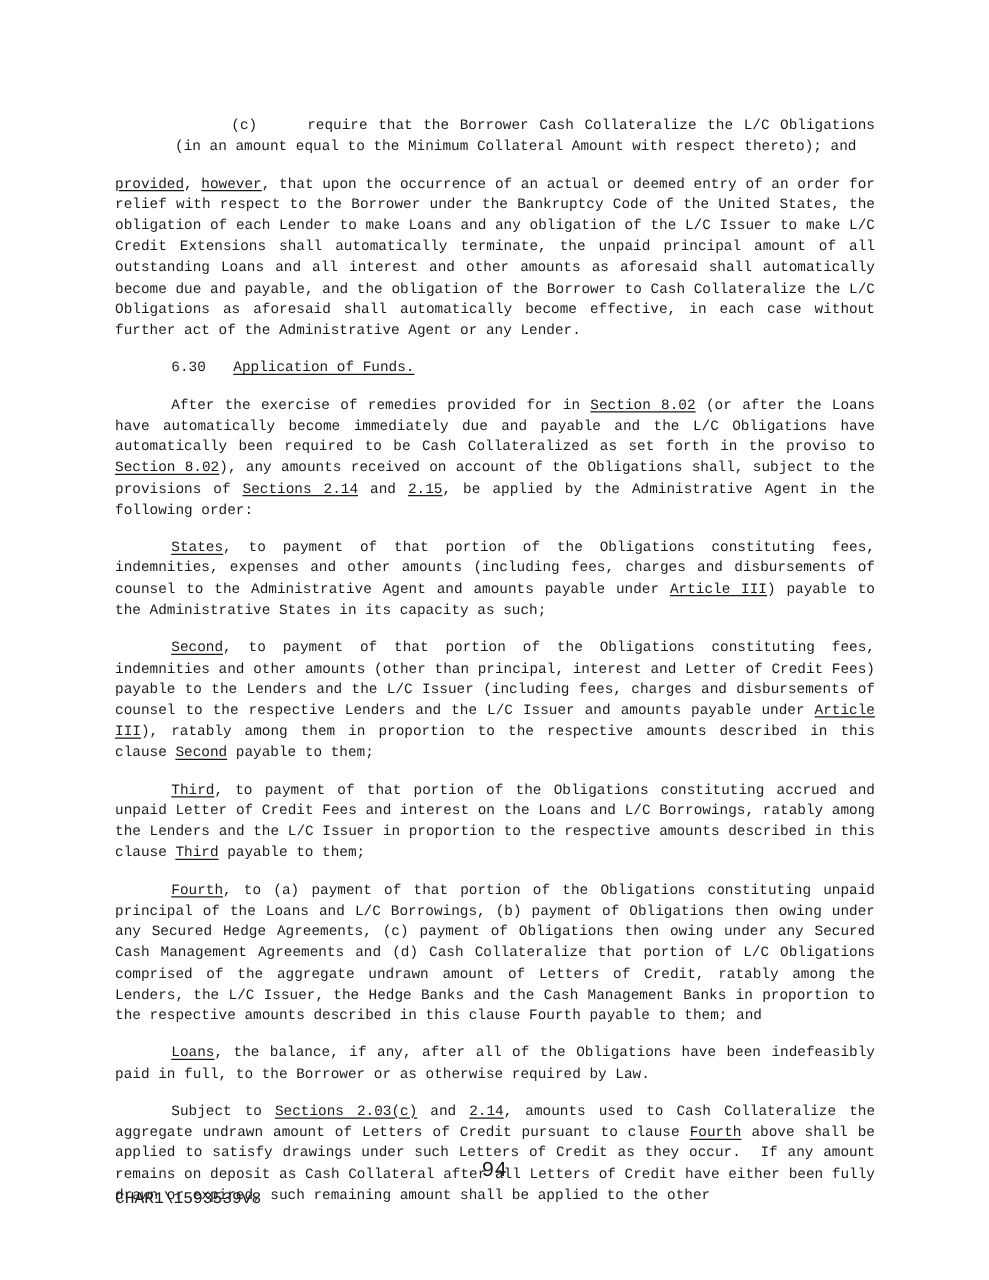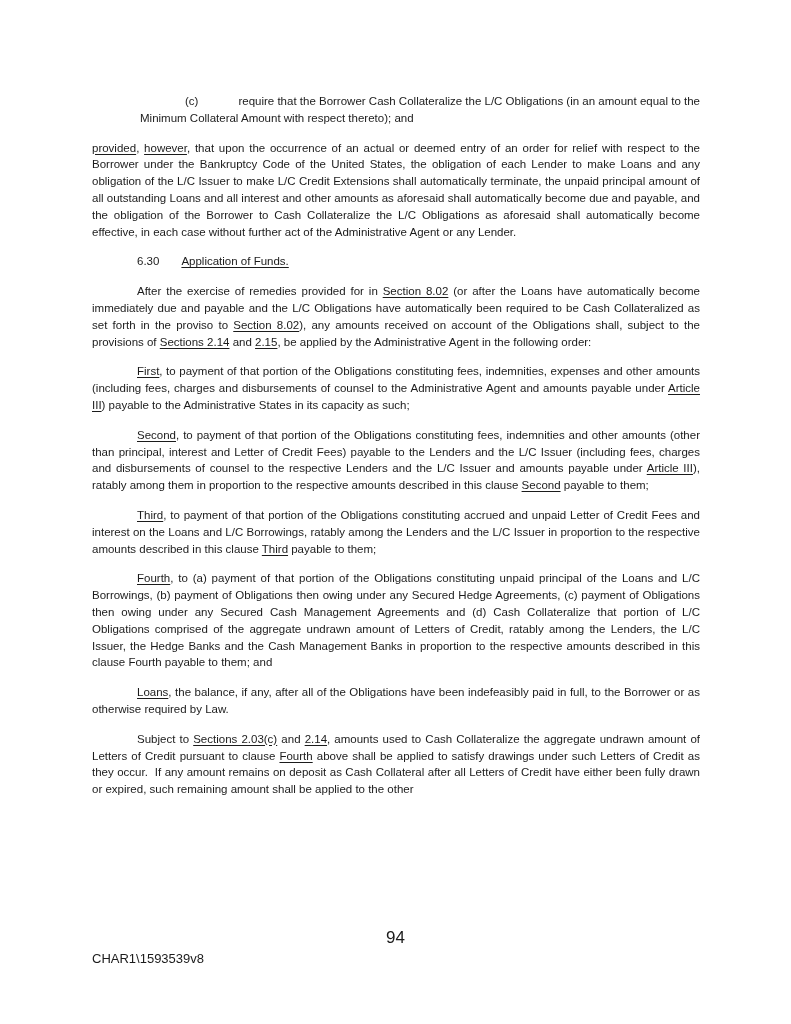--- a/index.html
+++ b/index.html
@@ -1,21 +1,21 @@
 <!DOCTYPE html>
 <html><head>
 <meta charset="utf-8">
 <style>
   html, body { margin:0; padding:0; background:#ffffff; }
   .page {
     position: relative;
     width: 791px;
     height: 1024px;
     background: #ffffff;
-    font-family: Liberation Sans, sans-serif;
+    font-family: Liberation Mono, monospace;
     font-size: 11.5px;
     line-height: 16.8px;
     color: #1b1b1b;
     overflow: hidden;
   }
   .content {
     position: absolute;
     left: 92px;
     top: 93px;
     width: 608px;
@@ -43,21 +43,21 @@
 </style>
 </head>
 <body>
 
 <div class="page">
   <div class="content">
     <p class="p sub indent"><span>(c)</span><span class="sp" style="width: 40px;"></span><span>require that the Borrower Cash Collateralize the L/C Obligations (in an amount equal to the Minimum Collateral Amount with respect thereto); and</span></p>
     <p class="p"><span class="u">provided</span><span>, </span><span class="u">however</span><span>, that upon the occurrence of an actual or deemed entry of an order for relief with respect to the Borrower under the Bankruptcy Code of the United States, the obligation of each Lender to make Loans and any obligation of the L/C Issuer to make L/C Credit Extensions shall automatically terminate, the unpaid principal amount of all outstanding Loans and all interest and other amounts as aforesaid shall automatically become due and payable, and the obligation of the Borrower to Cash Collateralize the L/C Obligations as aforesaid shall automatically become effective, in each case without further act of the Administrative Agent or any Lender.</span></p>
     <p class="p indent heading"><span>6.30</span><span class="sp" style="width: 22px;"></span><span class="u">Application of Funds.</span></p>
     <p class="p indent"><span>After the exercise of remedies provided for in </span><span class="u">Section 8.02</span><span> (or after the Loans have automatically become immediately due and payable and the L/C Obligations have automatically been required to be Cash Collateralized as set forth in the proviso to </span><span class="u">Section 8.02</span><span>), any amounts received on account of the Obligations shall, subject to the provisions of </span><span class="u">Sections 2.14</span><span> and </span><span class="u">2.15</span><span>, be applied by the Administrative Agent in the following order:</span></p>
-    <p class="p indent"><span class="u">First</span><span>, to payment of that portion of the Obligations constituting fees, indemnities, expenses and other amounts (including fees, charges and disbursements of counsel to the Administrative Agent and amounts payable under </span><span class="u">Article III</span><span>) payable to the Administrative States in its capacity as such;</span></p>
+    <p class="p indent"><span class="u">States</span><span>, to payment of that portion of the Obligations constituting fees, indemnities, expenses and other amounts (including fees, charges and disbursements of counsel to the Administrative Agent and amounts payable under </span><span class="u">Article III</span><span>) payable to the Administrative States in its capacity as such;</span></p>
     <p class="p indent"><span class="u">Second</span><span>, to payment of that portion of the Obligations constituting fees, indemnities and other amounts (other than principal, interest and Letter of Credit Fees) payable to the Lenders and the L/C Issuer (including fees, charges and disbursements of counsel to the respective Lenders and the L/C Issuer and amounts payable under </span><span class="u">Article III</span><span>), ratably among them in proportion to the respective amounts described in this clause </span><span class="u">Second</span><span> payable to them;</span></p>
     <p class="p indent"><span class="u">Third</span><span>, to payment of that portion of the Obligations constituting accrued and unpaid Letter of Credit Fees and interest on the Loans and L/C Borrowings, ratably among the Lenders and the L/C Issuer in proportion to the respective amounts described in this clause </span><span class="u">Third</span><span> payable to them;</span></p>
     <p class="p indent"><span class="u">Fourth</span><span>, to (a) payment of that portion of the Obligations constituting unpaid principal of the Loans and L/C Borrowings, (b) payment of Obligations then owing under any Secured Hedge Agreements, (c) payment of Obligations then owing under any Secured Cash Management Agreements and (d) Cash Collateralize that portion of L/C Obligations comprised of the aggregate undrawn amount of Letters of Credit, ratably among the Lenders, the L/C Issuer, the Hedge Banks and the Cash Management Banks in proportion to the respective amounts described in this clause Fourth payable to them; and</span></p>
     <p class="p indent"><span class="u">Loans</span><span>, the balance, if any, after all of the Obligations have been indefeasibly paid in full, to the Borrower or as otherwise required by Law.</span></p>
     <p class="p indent"><span>Subject to </span><span class="u">Sections 2.03(c)</span><span> and </span><span class="u">2.14</span><span>, amounts used to Cash Collateralize the aggregate undrawn amount of Letters of Credit pursuant to clause </span><span class="u">Fourth</span><span> above shall be applied to satisfy drawings under such Letters of Credit as they occur.&nbsp; If any amount remains on deposit as Cash Collateral after all Letters of Credit have either been fully drawn or expired, such remaining amount shall be applied to the other</span></p>
   </div>
   <div class="page-number">94</div>
   <div class="footer-left">CHAR1\1593539v8</div>
 </div>
 

